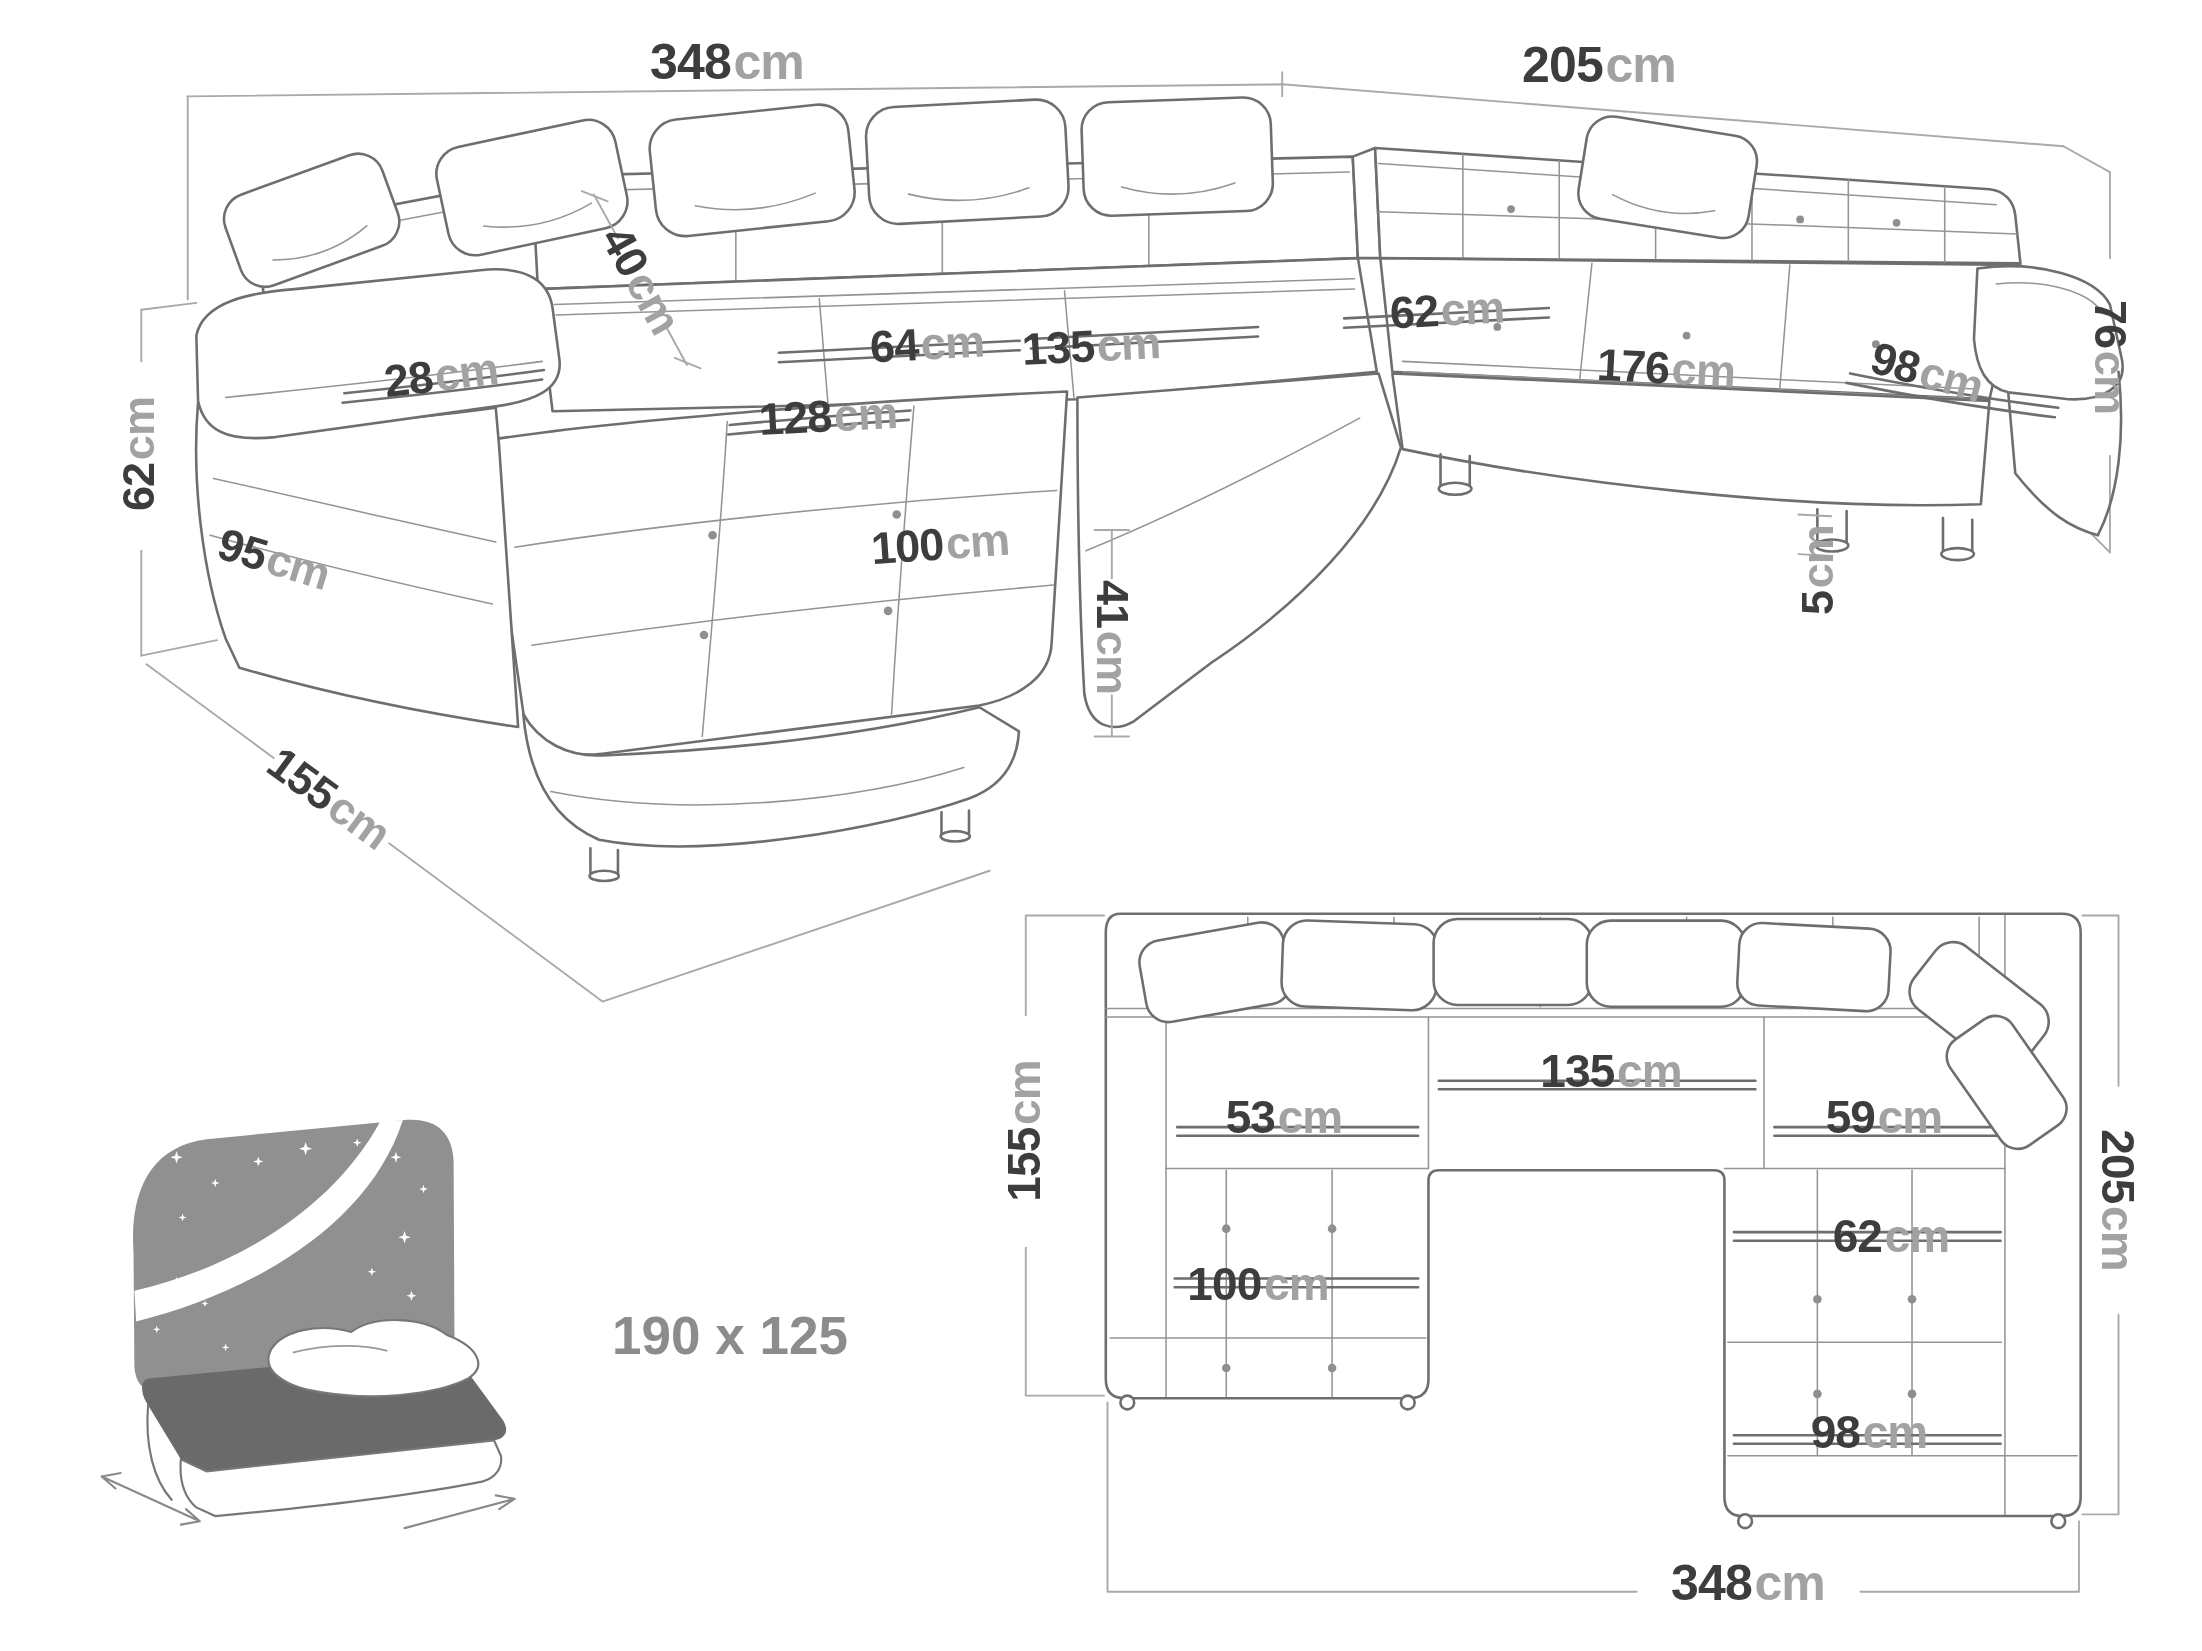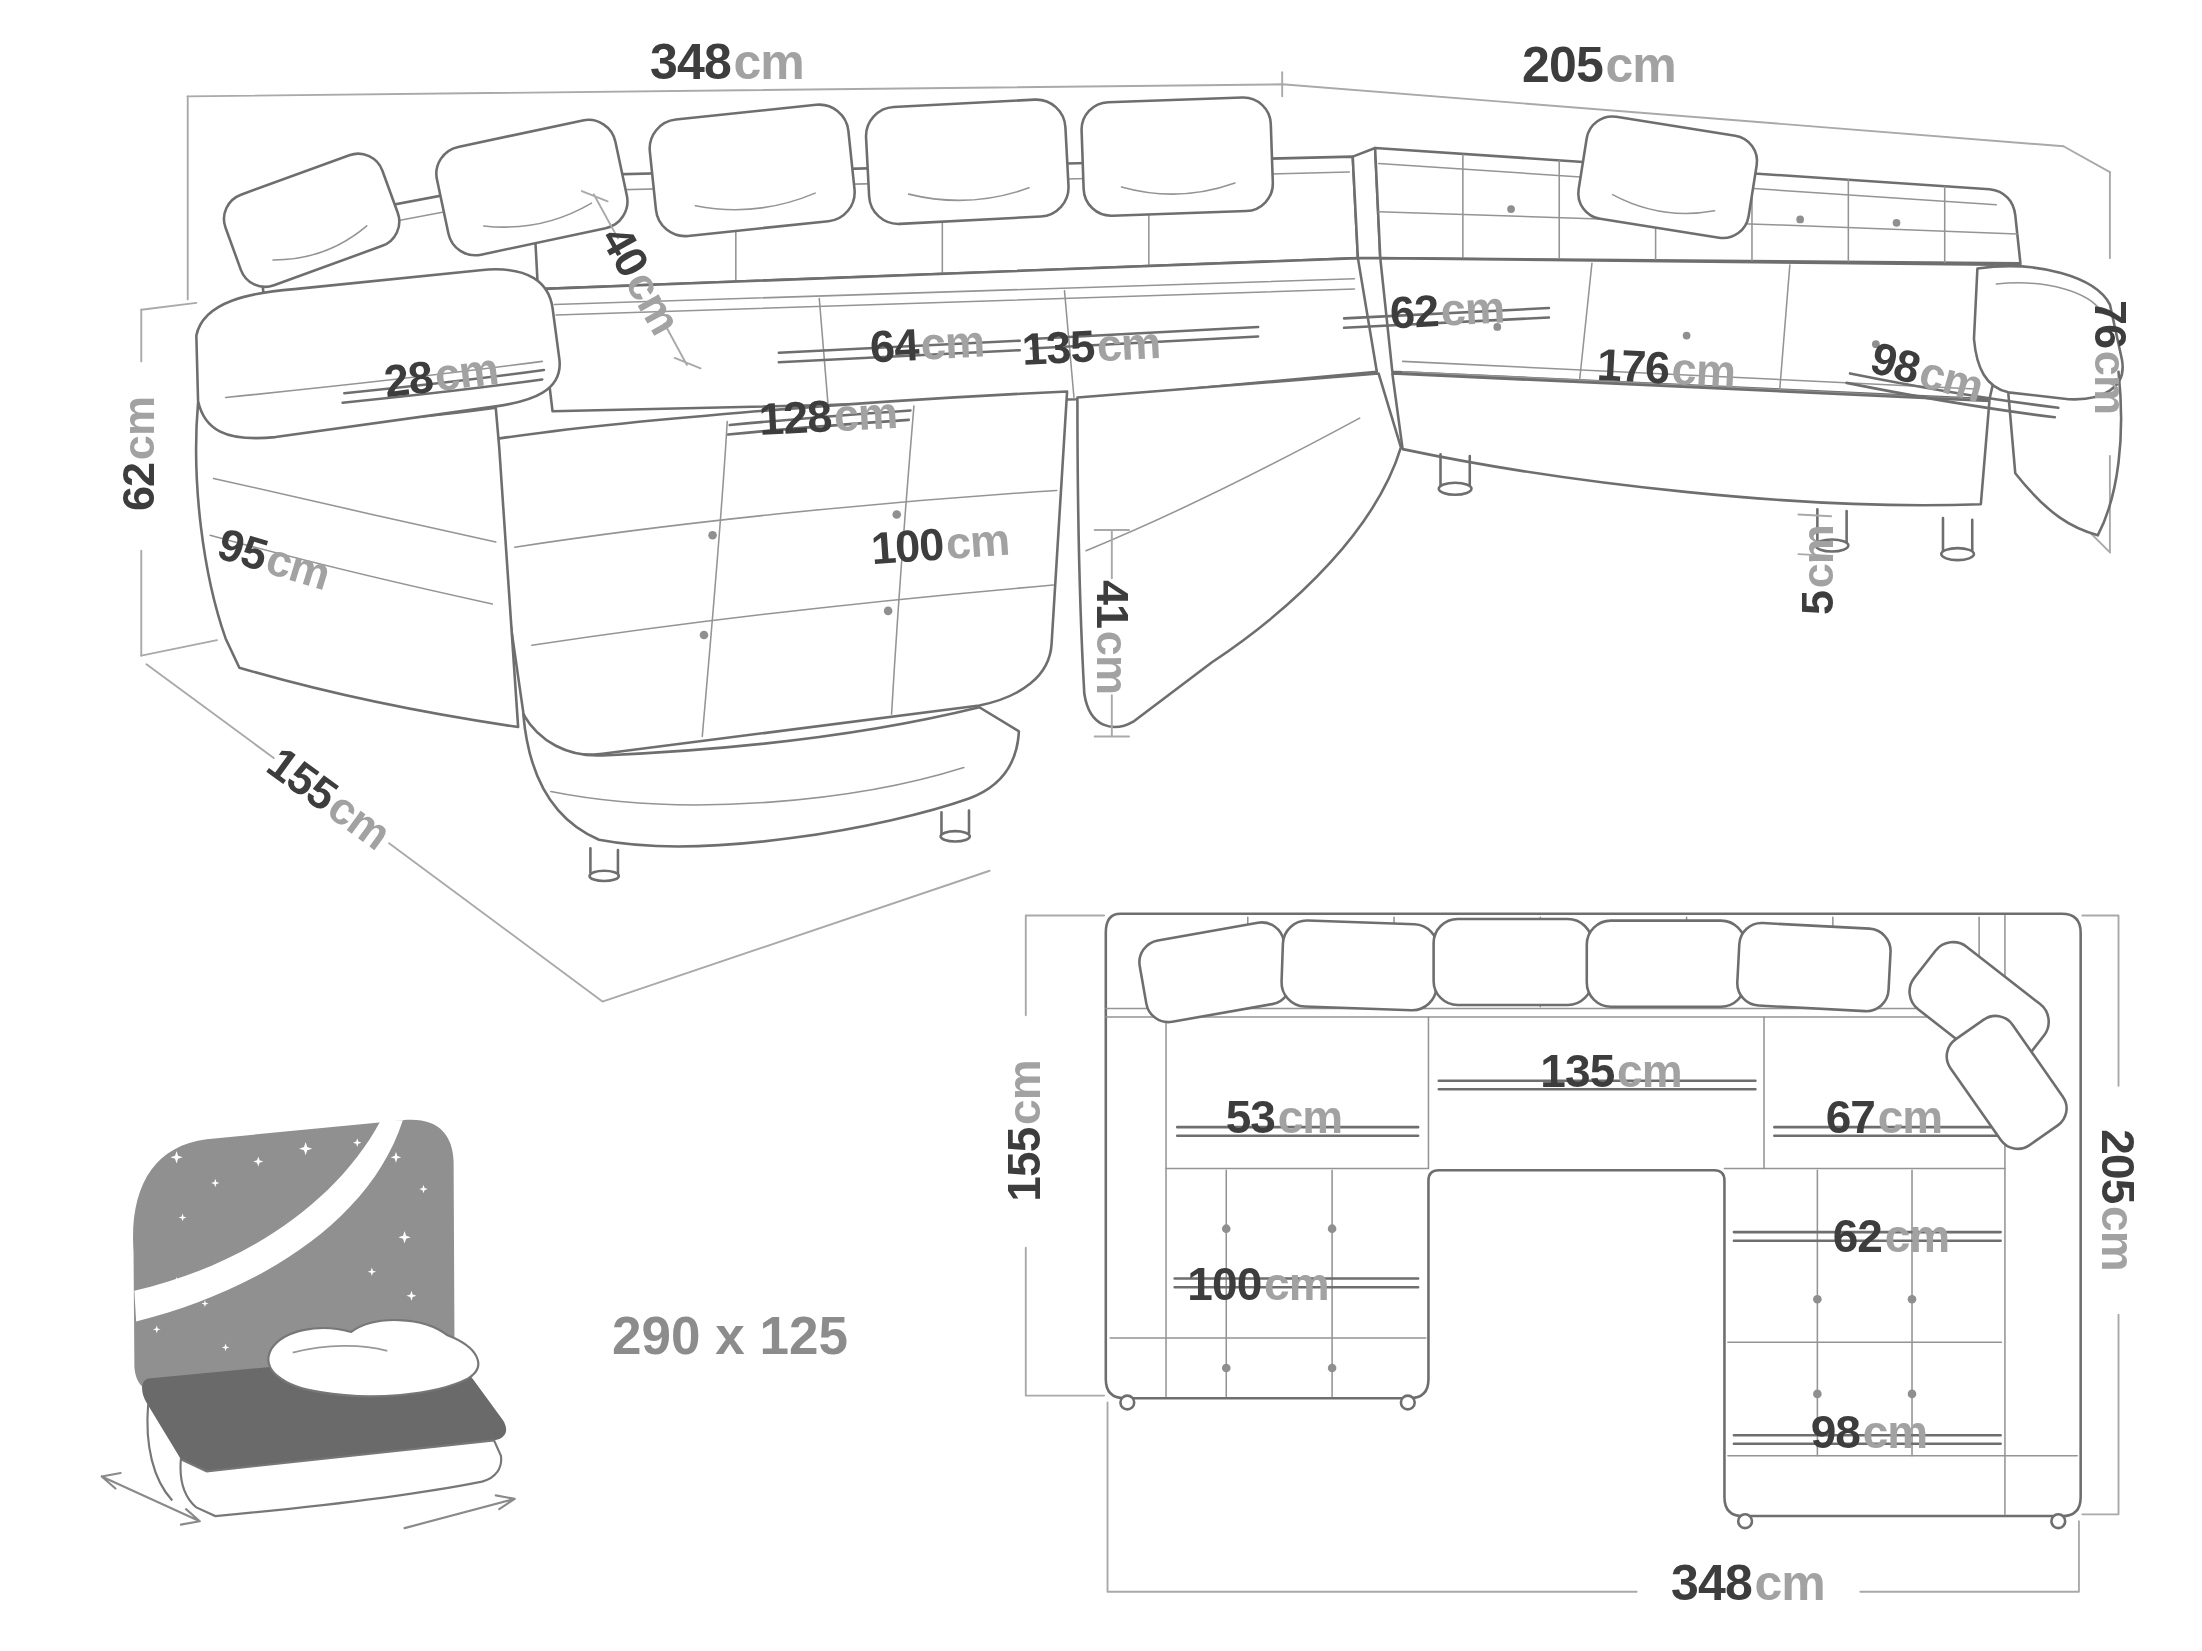--- a/index.html
+++ b/index.html
@@ -263,26 +263,26 @@
 <div class="dim" style="left:1927px;top:372px;font-size:45px;transform:translate(-50%,-50%) rotate(16deg)"><span class="num">98</span><span class="unit">cm</span></div>
 <div class="dim" style="left:828px;top:416px;font-size:45px;transform:translate(-50%,-50%) rotate(-3deg)"><span class="num">128</span><span class="unit">cm</span></div>
 <div class="dim" style="left:940px;top:544px;font-size:45px;transform:translate(-50%,-50%) rotate(-4deg)"><span class="num">100</span><span class="unit">cm</span></div>
 <div class="dim" style="left:2110px;top:357px;font-size:45px;transform:translate(-50%,-50%) rotate(90deg)"><span class="num">76</span><span class="unit">cm</span></div>
 <div class="dim" style="left:138px;top:454px;font-size:45px;transform:translate(-50%,-50%) rotate(-90deg)"><span class="num">62</span><span class="unit">cm</span></div>
 <div class="dim" style="left:274px;top:559px;font-size:45px;transform:translate(-50%,-50%) rotate(17deg)"><span class="num">95</span><span class="unit">cm</span></div>
 <div class="dim" style="left:1112px;top:637px;font-size:45px;transform:translate(-50%,-50%) rotate(90deg)"><span class="num">41</span><span class="unit">cm</span></div>
 <div class="dim" style="left:1817px;top:570px;font-size:45px;transform:translate(-50%,-50%) rotate(-90deg)"><span class="num">5</span><span class="unit">cm</span></div>
 <div class="dim" style="left:329px;top:798px;font-size:45px;transform:translate(-50%,-50%) rotate(36deg)"><span class="num">155</span><span class="unit">cm</span></div>
 
-<div class="dim bedsize" style="left:730px;top:1335px;font-size:53px;transform:translate(-50%,-50%)"><span>290 x 125</span></div>
+<div class="dim bedsize" style="left:730px;top:1335px;font-size:53px;transform:translate(-50%,-50%)"><span>190 x 125</span></div>
 
 <div class="dim" style="left:1024px;top:1131px;font-size:46px;transform:translate(-50%,-50%) rotate(-90deg)"><span class="num">155</span><span class="unit">cm</span></div>
 <div class="dim" style="left:1611px;top:1071px;font-size:46px;transform:translate(-50%,-50%)"><span class="num">135</span><span class="unit">cm</span></div>
 <div class="dim" style="left:1284px;top:1117px;font-size:46px;transform:translate(-50%,-50%)"><span class="num">53</span><span class="unit">cm</span></div>
-<div class="dim" style="left:1884px;top:1117px;font-size:46px;transform:translate(-50%,-50%)"><span class="num">67</span><span class="unit">cm</span></div>
+<div class="dim" style="left:1884px;top:1117px;font-size:46px;transform:translate(-50%,-50%)"><span class="num">59</span><span class="unit">cm</span></div>
 <div class="dim" style="left:1891px;top:1236px;font-size:46px;transform:translate(-50%,-50%)"><span class="num">62</span><span class="unit">cm</span></div>
 <div class="dim" style="left:1258px;top:1284px;font-size:46px;transform:translate(-50%,-50%)"><span class="num">100</span><span class="unit">cm</span></div>
 <div class="dim" style="left:1869px;top:1432px;font-size:46px;transform:translate(-50%,-50%)"><span class="num">98</span><span class="unit">cm</span></div>
 <div class="dim" style="left:2118px;top:1200px;font-size:46px;transform:translate(-50%,-50%) rotate(90deg)"><span class="num">205</span><span class="unit">cm</span></div>
 <div class="dim" style="left:1748px;top:1583px;font-size:50px;transform:translate(-50%,-50%)"><span class="num">348</span><span class="unit">cm</span></div>
 
 </div>
 
 
 </body></html>

